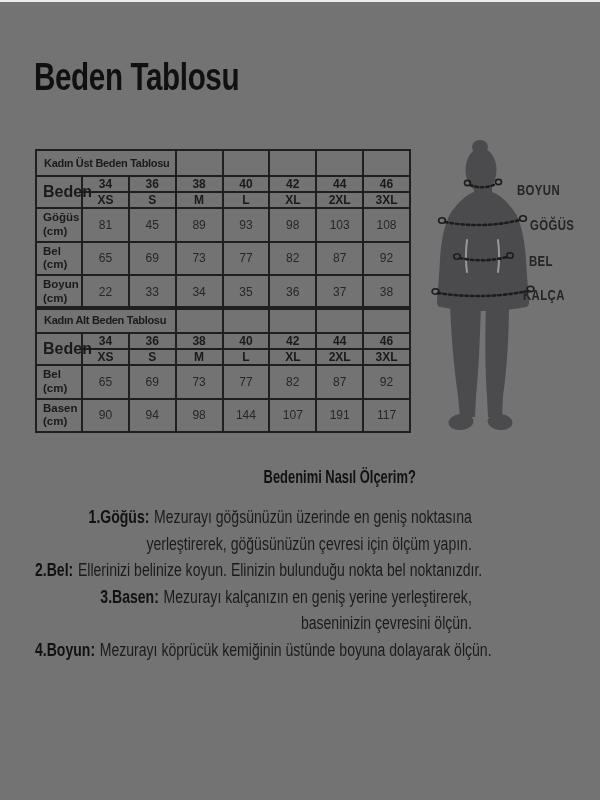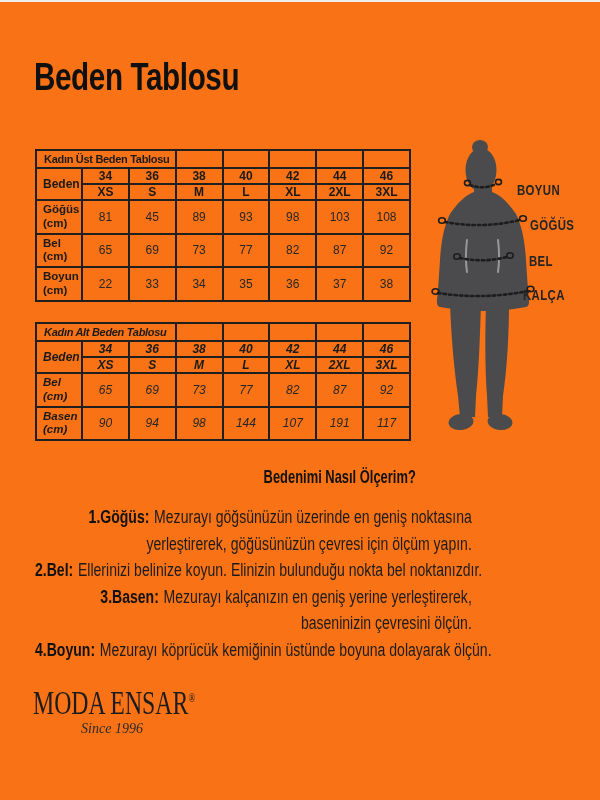--- a/index.html
+++ b/index.html
@@ -1,44 +1,44 @@
 <!DOCTYPE html>
 <html><head>
 <meta charset="utf-8">
 <style>
   * { margin:0; padding:0; box-sizing:border-box; }
   html,body { background:#fff; }
   body { width:600px; height:800px; font-family:"Liberation Sans",sans-serif; color:#151515; position:relative; }
-  .page { position:absolute; left:0; top:0; width:600px; height:800px; background:#f97316; overflow:hidden; border-top:2px solid #ededed; }
+  .page { position:absolute; left:0; top:0; width:600px; height:800px; background:#737373; overflow:hidden; border-top:2px solid #ededed; }
 
   
   .page-title{
     position:absolute; left:34px; top:55px;
     font-size:38px; font-weight:bold; line-height:1.1; letter-spacing:-0.5px;
     transform:scaleX(0.78); transform-origin:left top; white-space:nowrap; color:#101010;
   }
 
   
   table.size{
     position:absolute; left:35px; width:376px;
     border-collapse:collapse; table-layout:fixed;
     font-size:12px; color:#1a1a1a;
   }
   #table-upper{ top:147px; }
-  #table-lower{ top:320px;font-style:italic; }
+  #table-lower{ top:304px; }
   table.size td{ border:2px solid #1f1f1f; text-align:center; vertical-align:middle; padding:0; }
-  .r-title td{ height:18px; }
+  .r-title td{ height:26px; }
   .r-num td, .r-let td{ height:15px; }
   #table-upper .r-data td{ height:28px; }
   #table-lower .r-data td{ height:27px; }
   .cell-title{
     text-align:left !important; padding-left:7px !important;
     font-weight:bold; font-size:11px; letter-spacing:-0.3px; white-space:nowrap; overflow:visible;
   }
-  .cell-rowlabel{ text-align:left !important; padding-left:6px !important; font-weight:bold; font-size:12px;margin-top:12px; }
+  .cell-rowlabel{ text-align:left !important; padding-left:6px !important; font-weight:bold; font-size:16px;margin-top:12px; }
   .cell-size{ font-weight:bold; }
   .cell-mlabel{ text-align:left !important; padding:2px 0 2px 6px !important; font-weight:bold; font-size:11.5px; line-height:1.2; }
   .cell-val{ font-weight:normal; color:#262626;margin-top:31px; }
 
   
   .figure-svg{ position:absolute; left:430px; top:128px; }
   .fig-label{
     position:absolute; font-size:15px; font-weight:600; letter-spacing:0.5px; color:#242424;
     transform:scaleX(0.76); transform-origin:left top; white-space:nowrap;
   }
@@ -261,20 +261,14 @@
     </div>
     <div class="iline">
       <span class="ilead">3.Basen:</span><span>Mezurayı kalçanızın en geniş yerine yerleştirerek,</span>
     </div>
     <div class="iline">baseninizin çevresini ölçün.</div>
     <div class="iline">
       <span class="ilead">4.Boyun:</span><span>Mezurayı köprücük kemiğinin üstünde boyuna dolayarak ölçün.</span>
     </div>
   </div>
 
-  <div class="brand">
-    <div class="brand-name">
-      <span>MODA ENSAR</span><sup class="brand-reg">®</sup>
-    </div>
-    <div class="brand-tagline">Since 1996</div>
-  </div>
 
 </div>
 
 </body></html>

